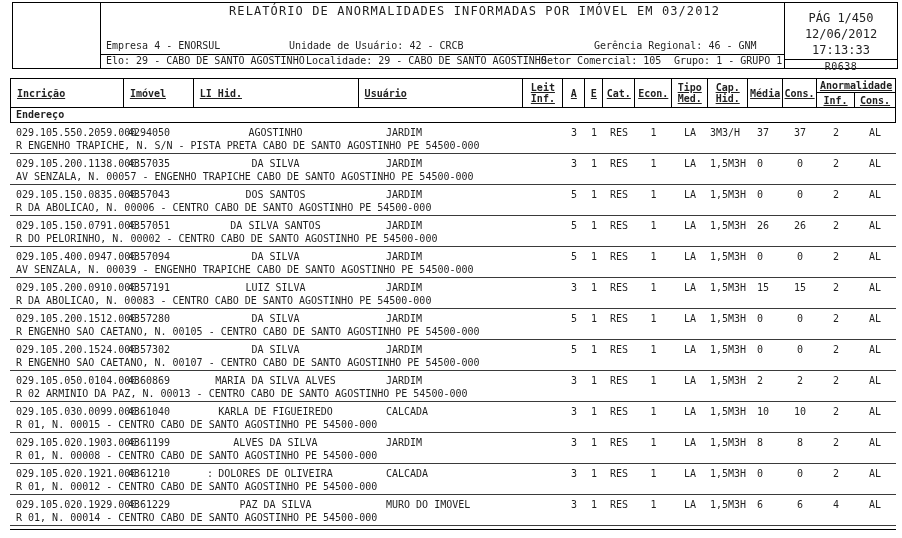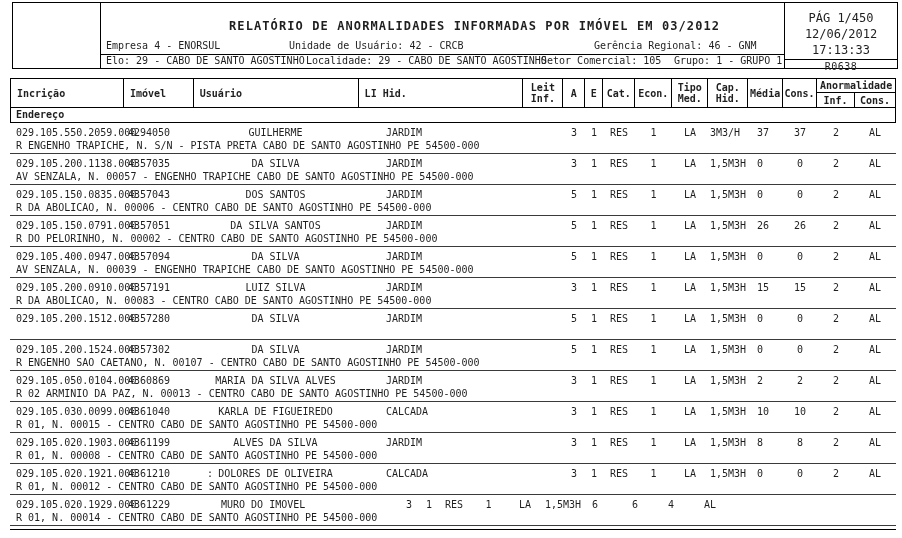--- a/index.html
+++ b/index.html
@@ -6,36 +6,36 @@
   .canvas{
     position:relative;width:902px;height:538px;background:#ffffff;
     font-family:"DejaVu Sans Mono","Liberation Mono",monospace;
     color:#1f1f1f;font-size:10px;overflow:hidden;
   }
   
   .band{position:absolute;left:12px;top:2px;width:886px;height:67px;
         border:1px solid #000;display:flex;box-sizing:border-box;}
   .logo-box{width:88px;border-right:1px solid #000;box-sizing:border-box;}
   .band-mid{flex:1;position:relative;}
-  .title{position:absolute;left:128px;top:16px;font-weight:bold;
+  .title{position:absolute;left:128px;top:1px;font-weight:normal;
          font-size:12px;letter-spacing:1.1px;white-space:nowrap;}
   .info-row{position:absolute;left:0;width:100%;height:15px;line-height:14px;}
   .info-row.r1{top:36px;border-bottom:1px solid #000;}
   .info-row.r2{top:51px;}
   .info-item{position:absolute;top:0;white-space:nowrap;}
   .info-item .lbl{font-weight:normal;margin-top:32px;}
   .info-item .val{margin-left:6px;}
   .page-box{width:113px;border-left:1px solid #000;box-sizing:border-box;
             text-align:center;}
   .page-box .pline{font-size:12px;line-height:16px;white-space:nowrap;}
   .page-box .rcode{border-top:1px solid #000;margin-top:1px;font-size:10px;
                    line-height:14px;letter-spacing:.5px;}
   
   .table{position:absolute;left:10px;top:78px;width:886px;box-sizing:border-box;}
-  .thead{display:flex;border:1px solid #000;height:30px;box-sizing:border-box;}
+  .thead{display:flex;border:1px solid #000;height:30px;box-sizing:border-box;text-decoration:underline;}
   .th{border-right:1px solid #000;box-sizing:border-box;display:flex;
       flex-direction:column;justify-content:center;font-weight:bold;
       white-space:pre-line;line-height:11px;}
   .th.left{align-items:flex-start;padding-left:6px;}
   .th.center{align-items:center;text-align:center;}
   .th:last-child{border-right:none;}
   .w-insc{width:113px}.w-imovel{width:70px}.w-usuario{width:165px}
   .w-li{width:165px}.w-leit{width:40px}.w-a{width:22px}.w-e{width:18px}
   .w-cat{width:32px}.w-econ{width:37px}.w-tipo{width:36px}.w-cap{width:40px}
   .w-media{width:35px}.w-cons{width:34px}.w-ainf{width:38px}.w-acons{width:40px}
@@ -89,22 +89,22 @@
       <div class="pline">12/06/2012</div>
       <div class="pline">17:13:33</div>
       <div class="rcode">R0638</div>
     </div>
   </div>
 
   <div class="table">
     <div class="thead">
       <div class="th left w-insc">Incrição</div>
       <div class="th left w-imovel">Imóvel</div>
+      <div class="th left w-li">LI Hid.</div>
       <div class="th left w-usuario">Usuário</div>
-      <div class="th left w-li">LI Hid.</div>
       <div class="th center w-leit">Leit
 Inf.</div>
       <div class="th center w-a">A</div>
       <div class="th center w-e">E</div>
       <div class="th center w-cat">Cat.</div>
       <div class="th center w-econ">Econ.</div>
       <div class="th center w-tipo">Tipo
 Med.</div>
       <div class="th center w-cap">Cap.
 Hid.</div>
@@ -119,21 +119,21 @@
       </div>
     </div>
     <div class="endereco-row">
       <span>Endereço</span>
     </div>
     <div class="records" id="records">
   <div class="record">
     <div class="line1">
       <div class="c insc w-insc">029.105.550.2059.000</div>
       <div class="c imovel w-imovel">4294050</div>
-      <div class="c usuario w-usuario"><span class="mark"></span><span>GUILHERME</span></div>
+      <div class="c usuario w-usuario"><span class="mark"></span><span>AGOSTINHO</span></div>
       <div class="c li w-li">JARDIM</div>
       <div class="c center w-leit"></div>
       <div class="c center w-a">3</div>
       <div class="c center w-e">1</div>
       <div class="c center w-cat">RES</div>
       <div class="c center w-econ">1</div>
       <div class="c center w-tipo">LA</div>
       <div class="c cap w-cap">3M3/H</div>
       <div class="c media w-media">37</div>
       <div class="c center w-cons">37</div>
@@ -259,20 +259,21 @@
       <div class="c center w-e">1</div>
       <div class="c center w-cat">RES</div>
       <div class="c center w-econ">1</div>
       <div class="c center w-tipo">LA</div>
       <div class="c cap w-cap">1,5M3H</div>
       <div class="c media w-media">0</div>
       <div class="c center w-cons">0</div>
       <div class="c center w-ainf">2</div>
       <div class="c center w-acons">AL</div>
     </div>
+    <div class="addr">R ENGENHO SAO CAETANO, N. 00105 - CENTRO CABO DE SANTO AGOSTINHO PE 54500-000</div>
   </div>
 
   <div class="record">
     <div class="line1">
       <div class="c insc w-insc">029.105.200.1524.000</div>
       <div class="c imovel w-imovel">4357302</div>
       <div class="c usuario w-usuario"><span class="mark"></span><span>DA SILVA</span></div>
       <div class="c li w-li">JARDIM</div>
       <div class="c center w-leit"></div>
       <div class="c center w-a">5</div>
@@ -370,20 +371,21 @@
       <div class="c center w-ainf">2</div>
       <div class="c center w-acons">AL</div>
     </div>
     <div class="addr">R 01, N. 00012 - CENTRO CABO DE SANTO AGOSTINHO PE 54500-000</div>
   </div>
 
   <div class="record">
     <div class="line1">
       <div class="c insc w-insc">029.105.020.1929.000</div>
       <div class="c imovel w-imovel">4361229</div>
+      <div class="c usuario w-usuario"><span class="mark"></span><span>PAZ DA SILVA</span></div>
       <div class="c li w-li">MURO DO IMOVEL</div>
       <div class="c center w-leit"></div>
       <div class="c center w-a">3</div>
       <div class="c center w-e">1</div>
       <div class="c center w-cat">RES</div>
       <div class="c center w-econ">1</div>
       <div class="c center w-tipo">LA</div>
       <div class="c cap w-cap">1,5M3H</div>
       <div class="c media w-media">6</div>
       <div class="c center w-cons">6</div>

